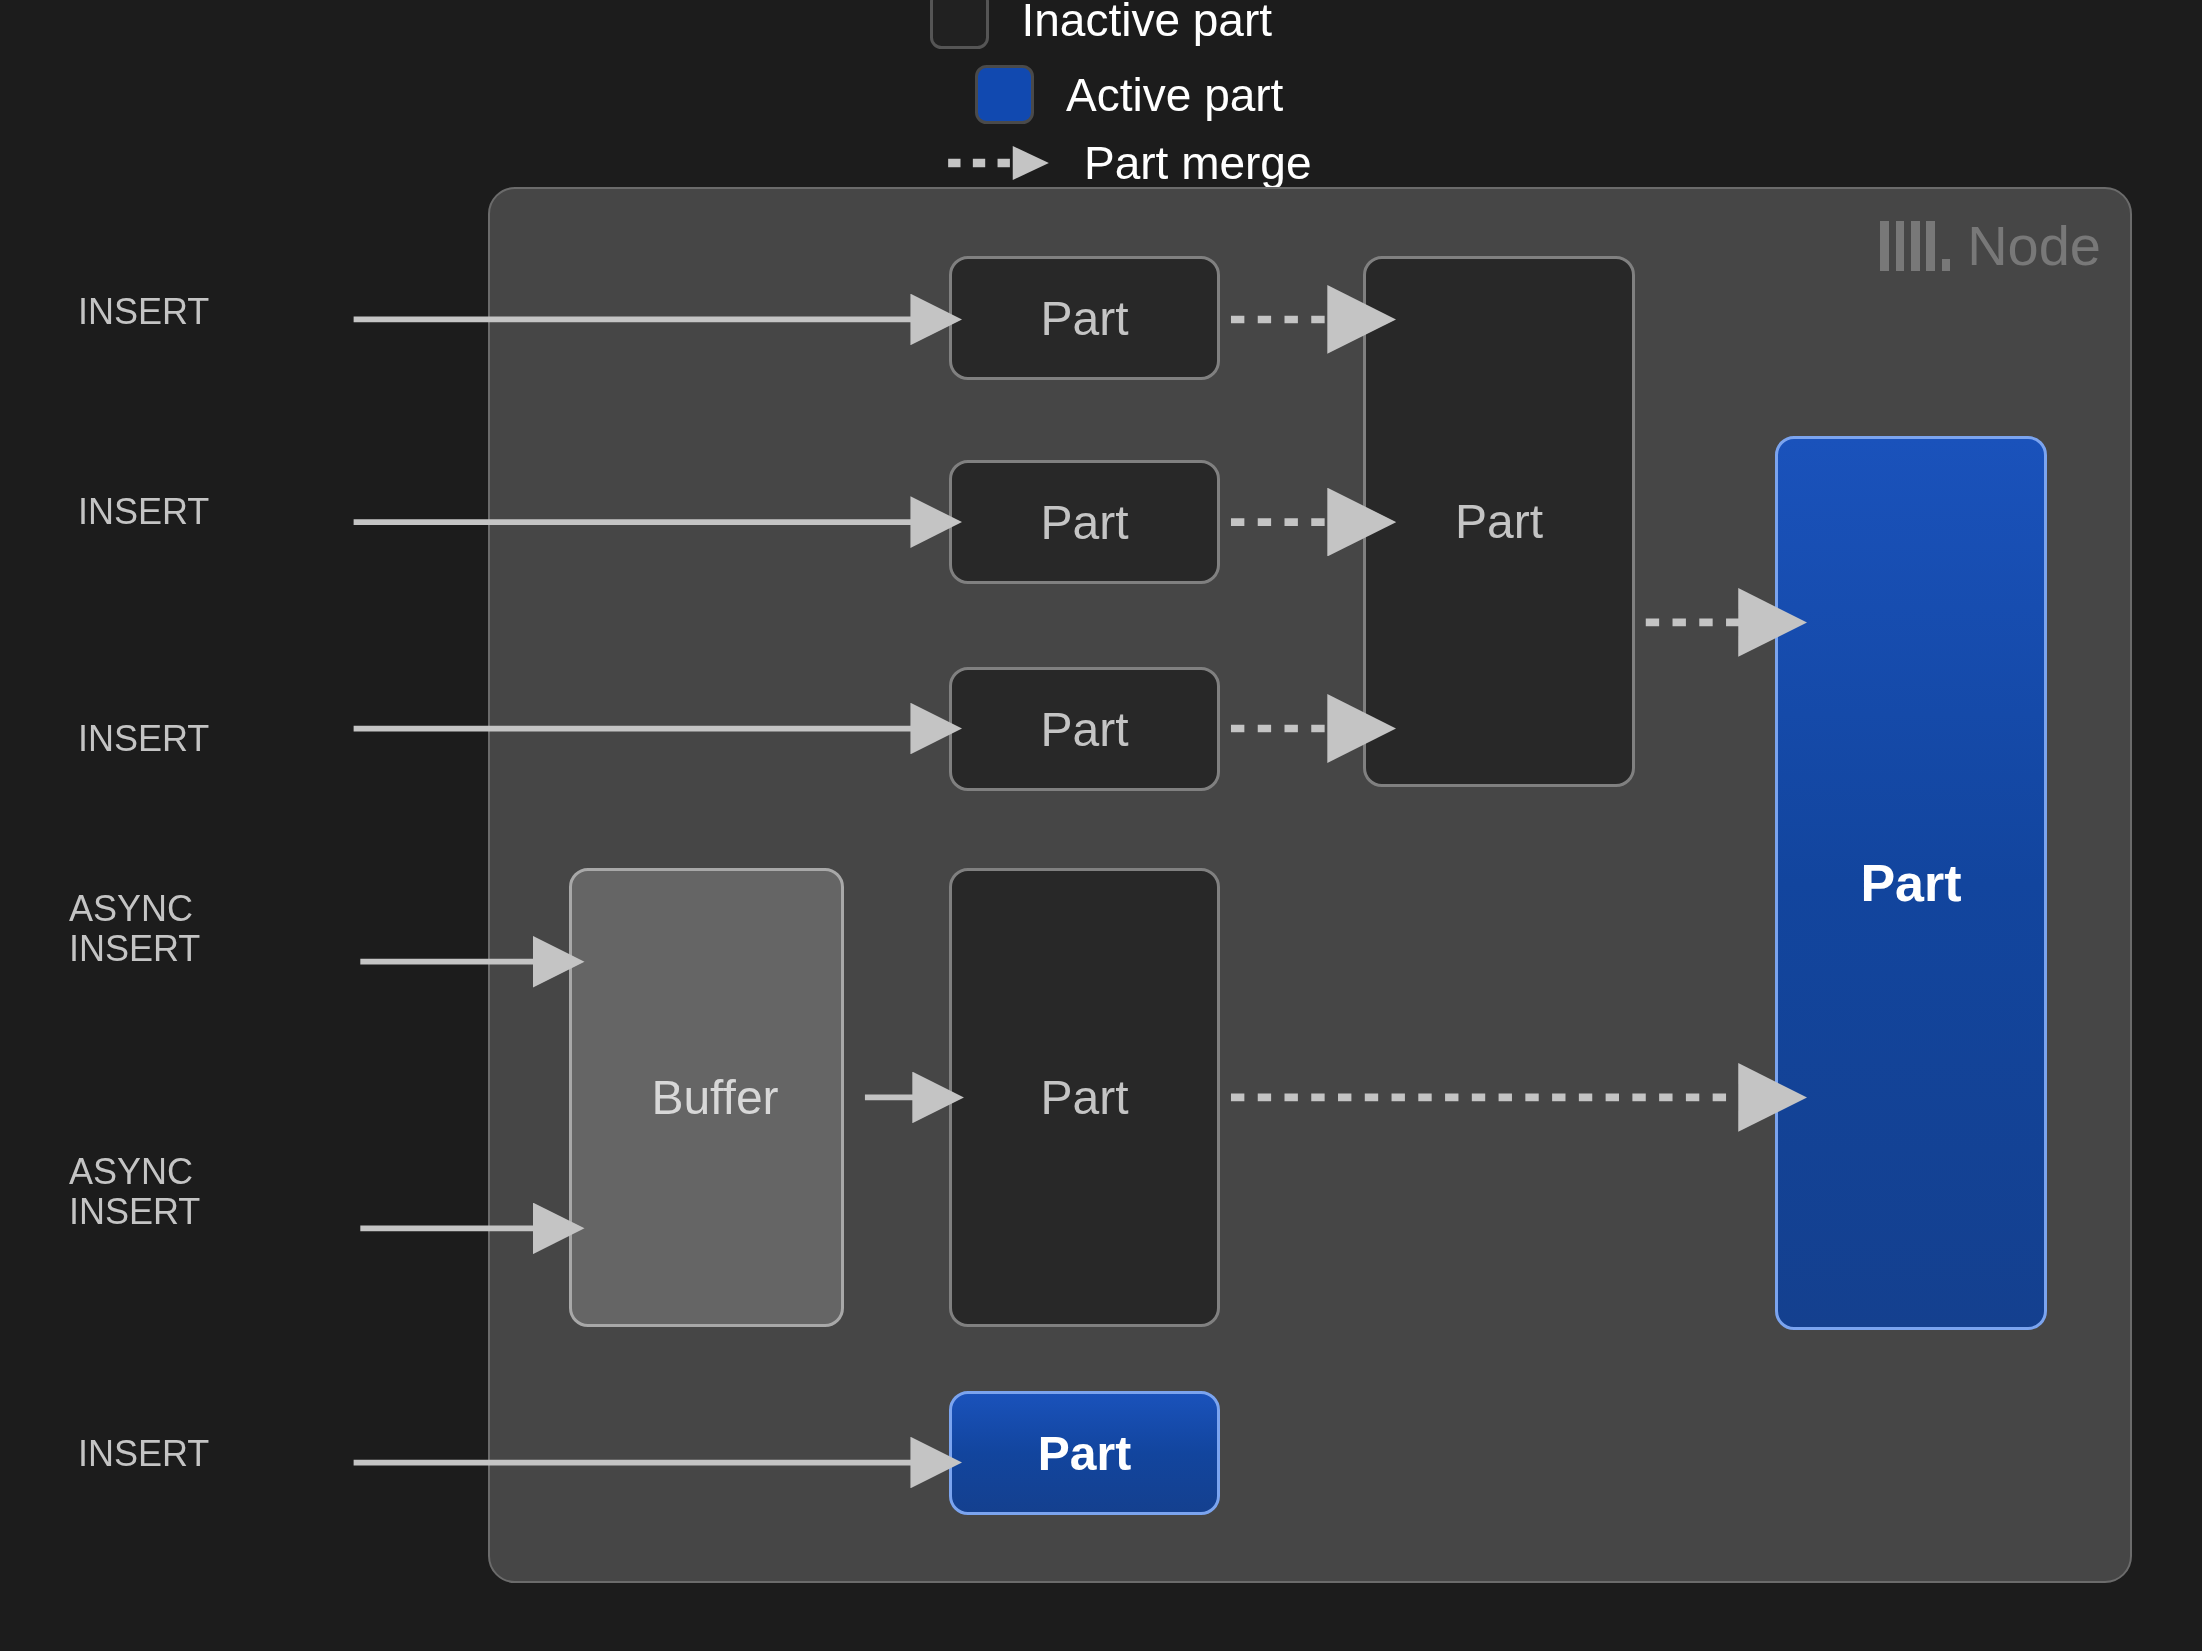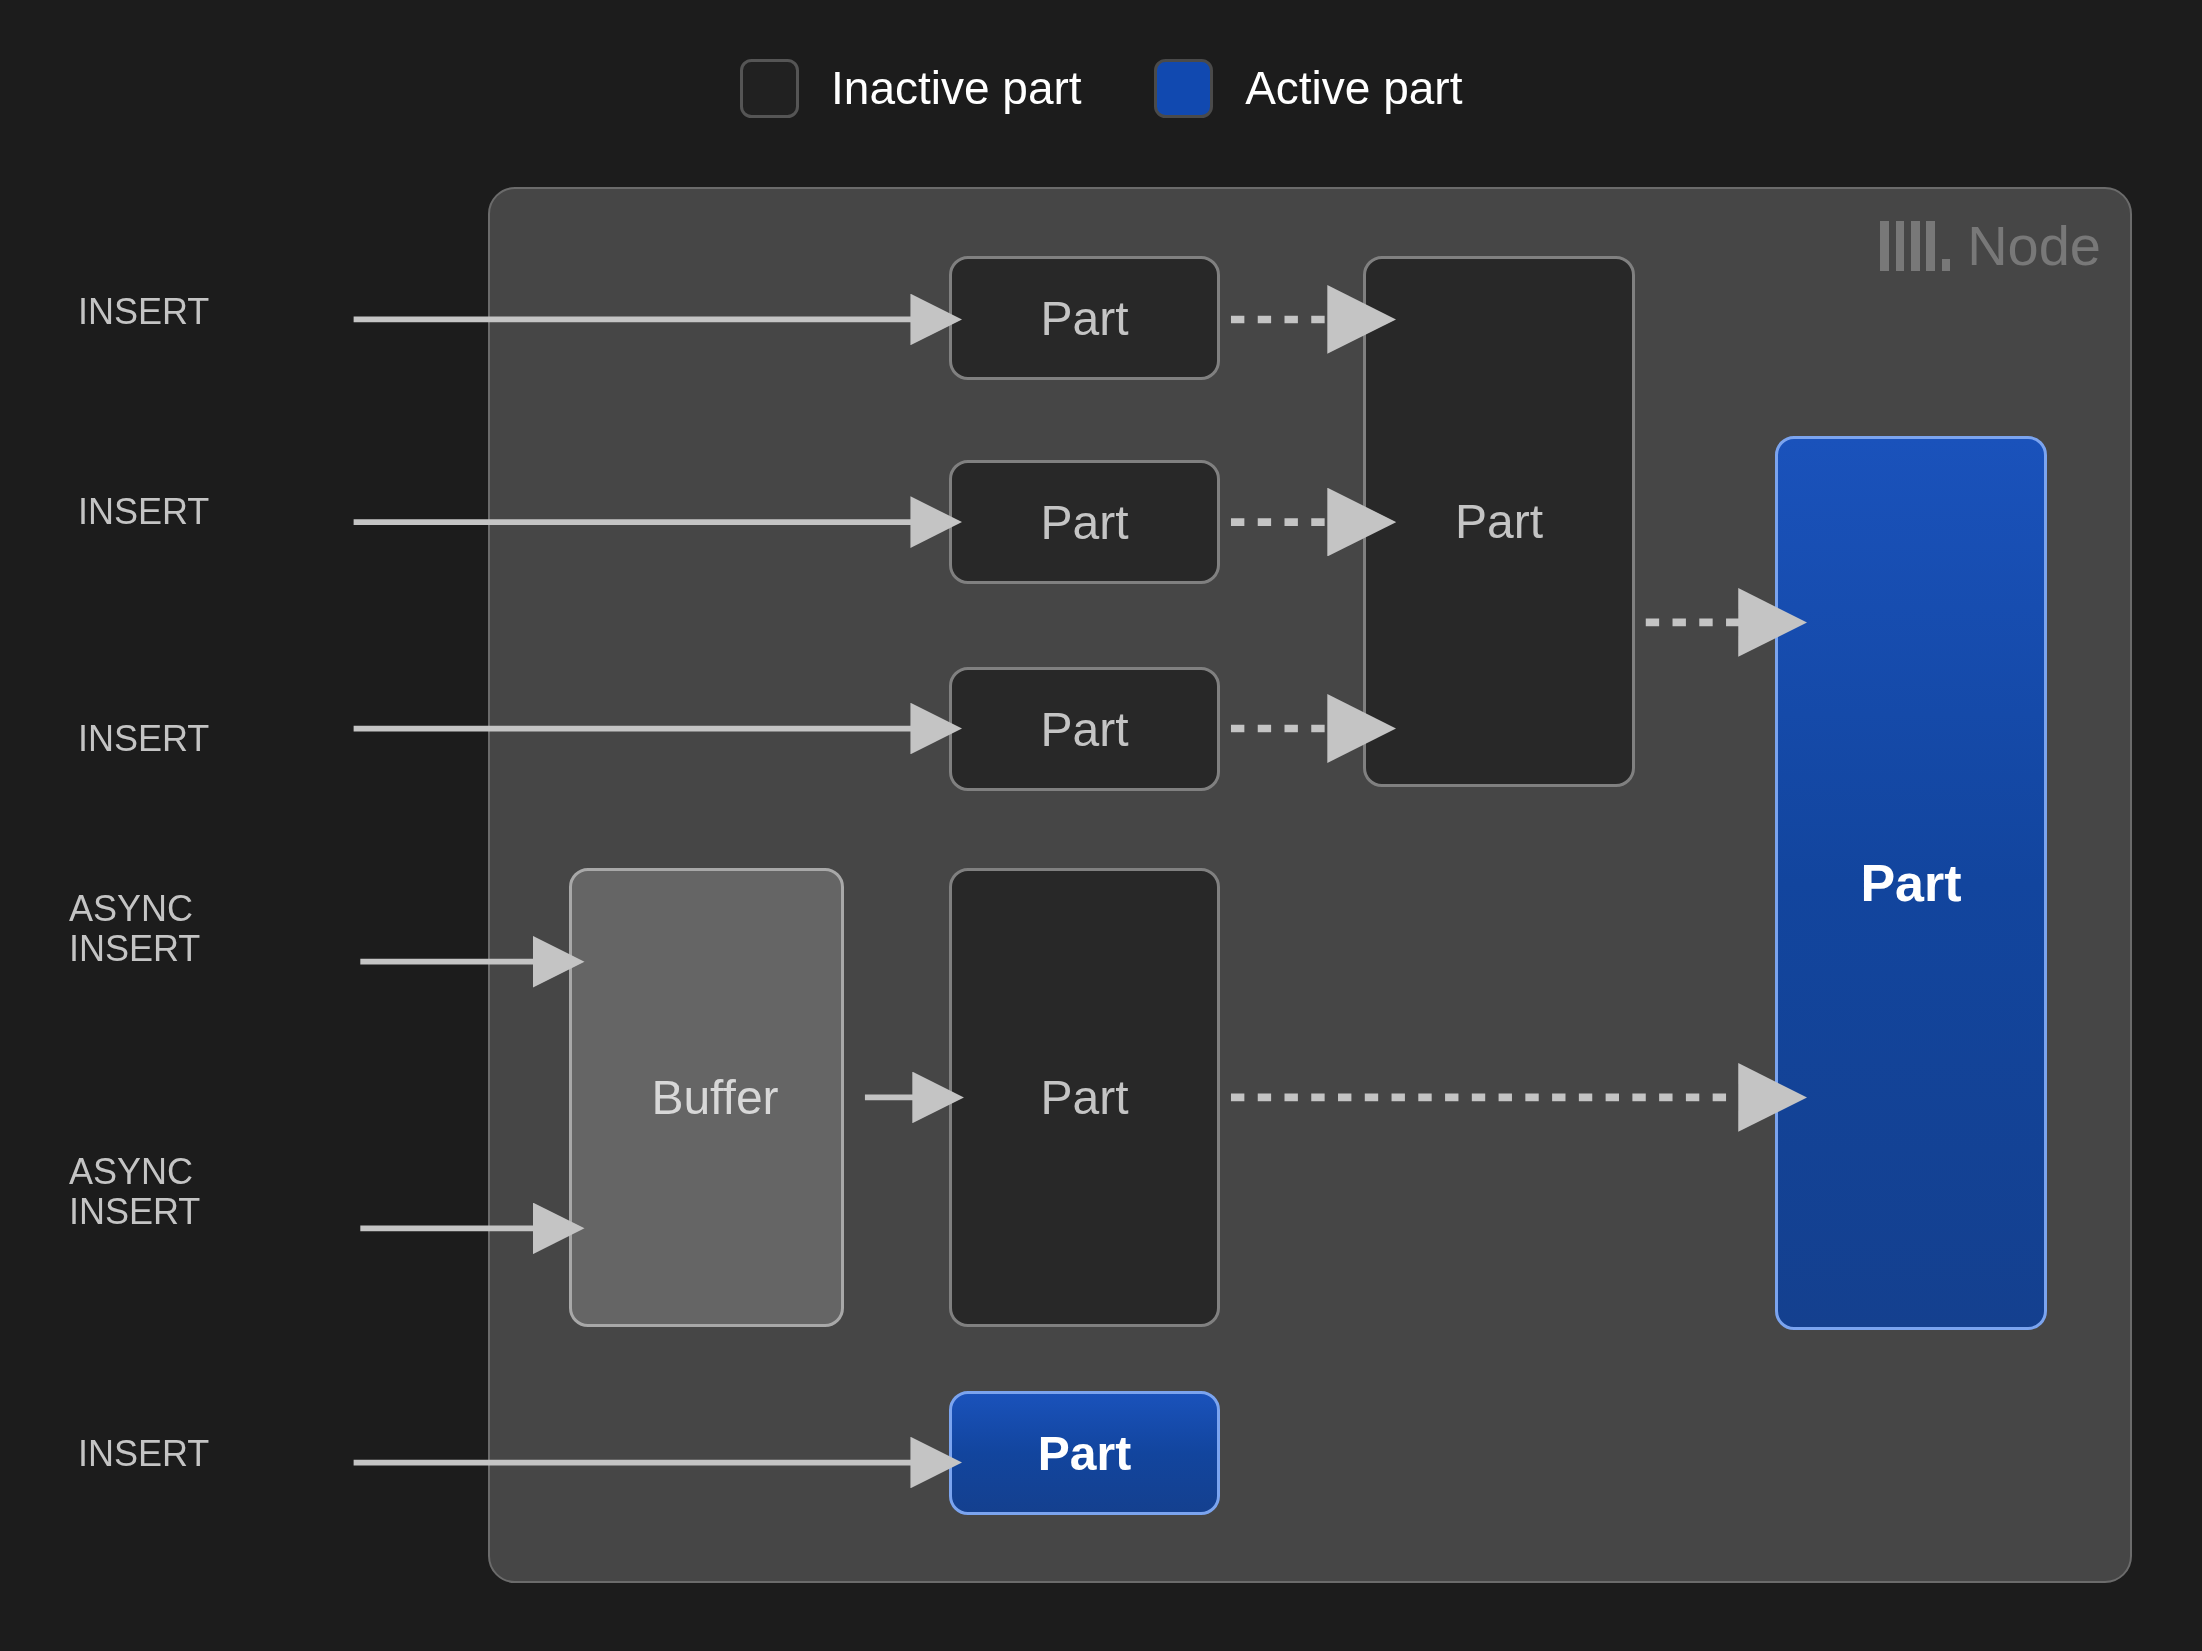--- a/index.html
+++ b/index.html
@@ -19,20 +19,21 @@
   #legend {
     position: absolute;
     left: 0;
     top: 42px;
     width: 2202px;
     height: 92px;
     display: flex;
     align-items: center;
     justify-content: center;
     gap: 16px;
+    flex-direction: column;
   }
   .legend-item {
     display: flex;
     align-items: center;
   }
   .legend-item + .legend-item { margin-left: 56px; }
   .legend-label {
     color: #ffffff;
     font-size: 46px;
     line-height: 1;
@@ -155,20 +156,29 @@
   <div class="legend-item">
     <span class="swatch inactive"></span>
     <span class="legend-label">Inactive part</span>
   </div>
 
   <div class="legend-item">
     <span class="swatch active"></span>
     <span class="legend-label">Active part</span>
   </div>
 
+  <div class="legend-item">
+    <span class="merge-key">
+      <svg width="105" height="38" viewBox="0 0 110 40">
+        <line x1="2" y1="20" x2="70" y2="20" stroke="#c4c4c4" stroke-width="9" stroke-dasharray="13 13"></line>
+        <polygon points="70,2 108,20 70,38" fill="#c4c4c4"></polygon>
+      </svg>
+    </span>
+    <span class="legend-label">Part merge</span>
+  </div>
 
 </div>
 
 <div id="node-container">
   <div id="node-badge">
     <span id="node-logo">
       <i></i>
         <i></i>
         <i></i>
         <i></i>

